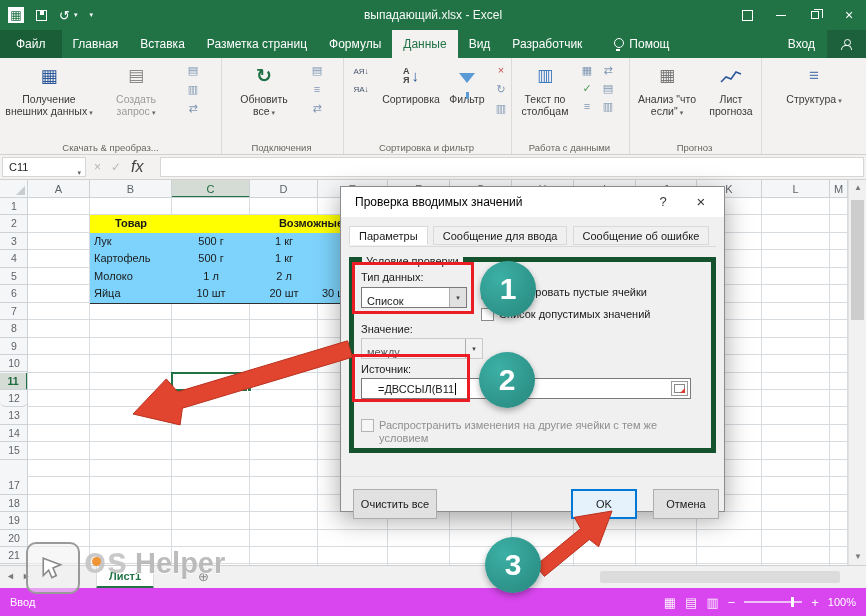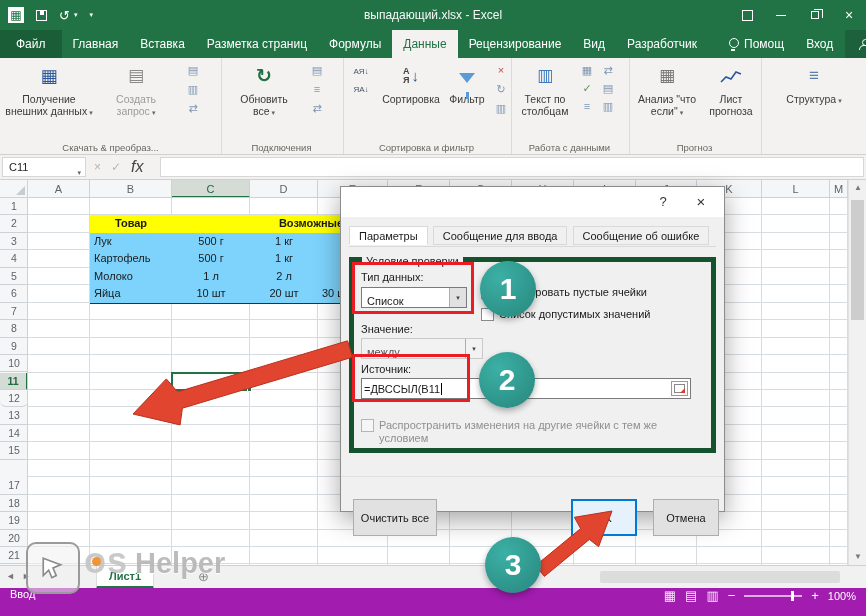--- a/index.html
+++ b/index.html
@@ -101,22 +101,22 @@
   .vscroll{position:absolute;right:0;top:180px;width:18px;height:385px;background:#f1f1f1;border-left:1px solid #e1e1e1}
   .vsarrow{position:absolute;left:0;width:18px;height:16px;font-size:8px;line-height:16px;text-align:center;color:#7a7a7a}
   .vthumb{position:absolute;left:2px;top:20px;width:13px;height:120px;background:#cdcdcd}
   .tabstrip{position:absolute;left:0;top:565px;right:0;height:23px;background:#f1f1f1;border-top:1px solid #cfcfcf}
   .navarr{position:absolute;top:5px;font-size:9px;color:#7a7a7a}
   .sheettab{position:absolute;left:96px;top:0;height:23px;background:#fff;border-left:1px solid #dcdcdc;
             border-right:1px solid #dcdcdc;border-bottom:3px solid #217346;color:#217346;font-weight:bold;
             font-size:11px;line-height:20px;padding:0 12px}
   .addsheet{position:absolute;left:198px;top:3px;font-size:13px;color:#888}
   .hthumb{position:absolute;left:600px;top:5px;width:240px;height:12px;background:#dcdcdc;border-radius:2px}
-  .statusbar{position:absolute;left:0;top:588px;right:0;height:28px;background:#a21caf;color:#fff;
-             display:flex;align-items:flex-start;font-size:11px}
+  .statusbar{position:absolute;left:0;top:588px;right:0;height:28px;background:#d946ef;color:#fff;
+             display:flex;align-items:center;font-size:11px}
   .stmode{padding-left:10px}
   .stright{margin-left:auto;display:flex;align-items:center;gap:9px;padding-right:10px}
   .vicon{font-size:13px;opacity:.9}
   .zoomtrack{position:relative;width:58px;height:2px;background:rgba(255,255,255,.65)}
   .zoomthumb{position:absolute;right:8px;top:-4px;width:3px;height:10px;background:#fff}
   .zglyph{font-size:13px;line-height:13px}
 
   
   .dialog{position:absolute;left:340px;top:186px;width:385px;height:326px;background:#f0f0f0;
           border:1px solid #8c8c8c;box-shadow:0 8px 24px rgba(0,0,0,.35);z-index:50;font-size:11px;color:#1a1a1a}
@@ -132,28 +132,28 @@
   .dlbl{position:absolute}
   .combo{position:absolute;height:21px;background:#fff;border:1px solid #7a7a7a;display:flex;align-items:flex-end;padding-left:5px}
   .combo .cbtn{margin-left:auto;width:17px;height:100%;background:#e1e1e1;border-left:1px solid #adadad;
                font-size:7px;display:flex;align-items:center;justify-content:center;color:#444}
   .combo.disabled{background:#f2f2f2;border-color:#c9c9c9;color:#555}
   .combo.disabled .cbtn{background:#f2f2f2}
   .chk{position:absolute;display:flex;align-items:flex-start;line-height:13px}
   .chk .box{flex:0 0 13px;width:13px;height:13px;border:1px solid #8a8a8a;background:#fff;margin-right:5px}
   .chk.disabled{color:#8f8f8f}
   .chk.disabled .box{border-color:#b5b5b5;background:#f6f6f6}
-  .srcinput{position:absolute;height:21px;background:#fff;border:1px solid #7a7a7a;display:flex;align-items:center;padding-left:2px}
+  .srcinput{position:absolute;height:21px;background:#fff;border:1px solid #7a7a7a;display:flex;align-items:center;padding-left:16px}
   .tcaret{display:inline-block;width:1px;height:12px;background:#000;margin-left:1px}
   .rangebtn{position:absolute;right:2px;top:2px;width:17px;height:15px;border:1px solid #9a9a9a;background:#fdfdfd}
   .rangebtn:before{content:"";position:absolute;left:2px;top:2px;width:9px;height:7px;border:1px solid #888}
   .rangebtn:after{content:"";position:absolute;right:2px;bottom:2px;width:0;height:0;
                   border-top:5px solid transparent;border-right:5px solid #d83b2d}
   .dlg-sep{position:absolute;left:0;right:0;top:289px;border-top:1px solid #dfdfdf}
-  .dbtn{position:absolute;top:312px;height:37px;background:#e1e1e1;border:1px solid #adadad;font-size:11px;
+  .dbtn{position:absolute;top:302px;height:30px;background:#e1e1e1;border:1px solid #adadad;font-size:11px;
         font-family:inherit;color:#1a1a1a;padding:0}
   .dbtn.ok{border:2px solid #0078d7;background:#e5f1fb}
 
   
   .redbox{position:absolute;border:3px solid #ec1c24;z-index:58;pointer-events:none}
   #redbox1{left:352px;top:262px;width:122px;height:52px}
   #redbox2{left:352px;top:354px;width:118px;height:48px}
   .arrows{position:absolute;left:0;top:0;z-index:62;pointer-events:none}
   .marker{position:absolute;width:56px;height:56px;border-radius:50%;color:#fff;font-size:30px;font-weight:bold;
           display:flex;align-items:center;justify-content:center;z-index:65;
@@ -198,21 +198,20 @@
     </div>
   </div>
 
   <div class="tabbar">
     <span class="rtab file">Файл</span>
     <span class="rtab">Главная</span>
     <span class="rtab">Вставка</span>
     <span class="rtab">Разметка страниц</span>
     <span class="rtab">Формулы</span>
     <span class="rtab active">Данные</span>
-    <span class="rtab">Рецензирование</span>
     <span class="rtab">Вид</span>
     <span class="rtab">Разработчик</span>
     <span class="helpwrap">
       <span class="bulb"></span>
       <span>Помощ</span>
     </span>
     <span class="spacer"></span>
     <span class="signin">Вход</span>
     <span class="share">
       <span class="person"></span>
@@ -461,20 +460,21 @@
       <span class="zoomtrack">
           <span class="zoomthumb"></span>
         </span>
       <span class="zglyph">+</span>
       <span>100%</span>
     </span>
   </div>
 
   <div class="dialog">
     <div class="dlg-titlebar"></div>
+    <div class="dlg-title">Проверка вводимых значений</div>
     <div class="dlg-help">?</div>
     <div class="dlg-close">×</div>
     <div class="dlg-tabs">
       <span class="dtab active">Параметры</span>
       <span class="dtab">Сообщение для ввода</span>
       <span class="dtab">Сообщение об ошибке</span>
     </div>
     <div class="groupbox">
       <span class="grouplabel">Условие проверки</span>
     </div>

